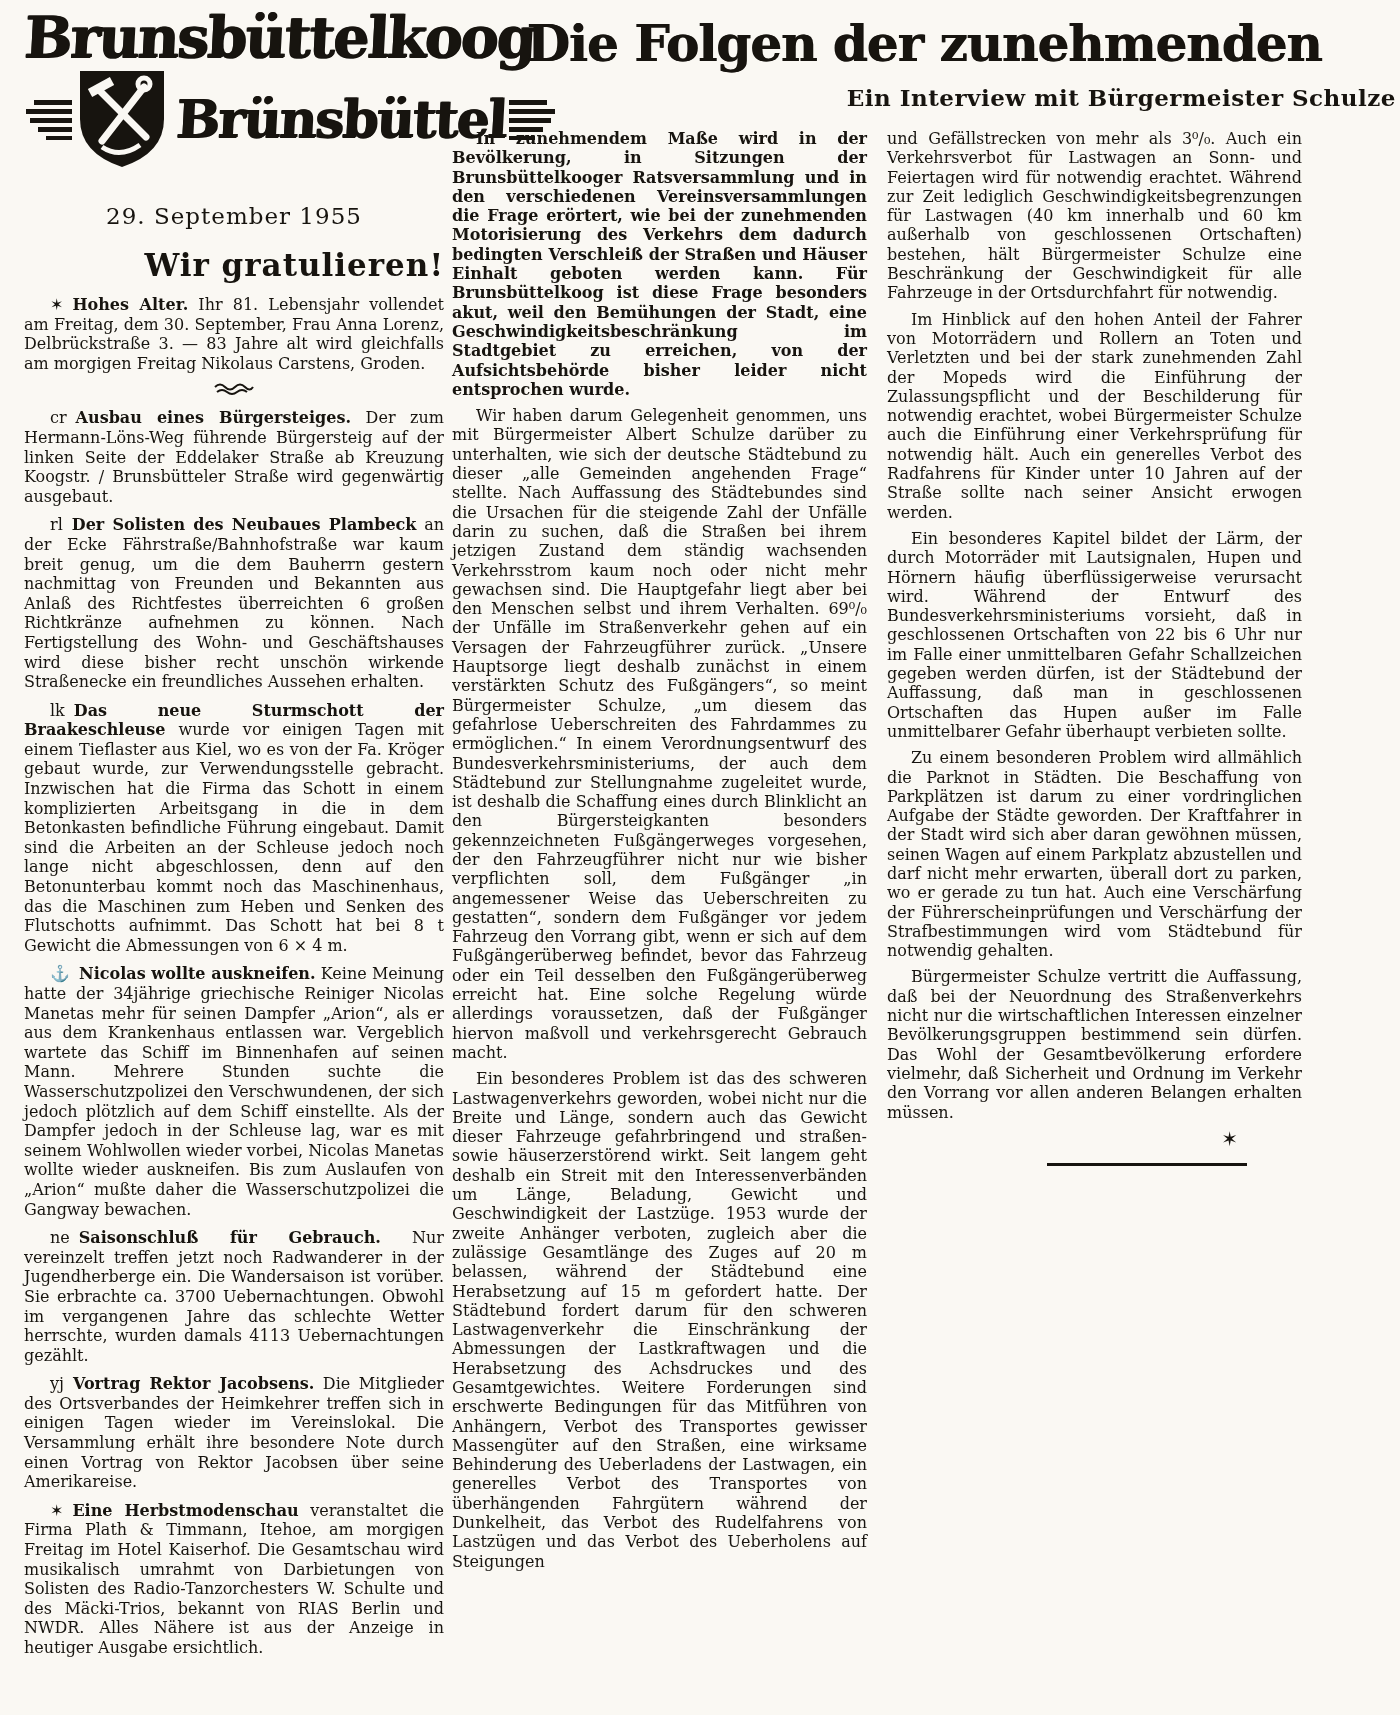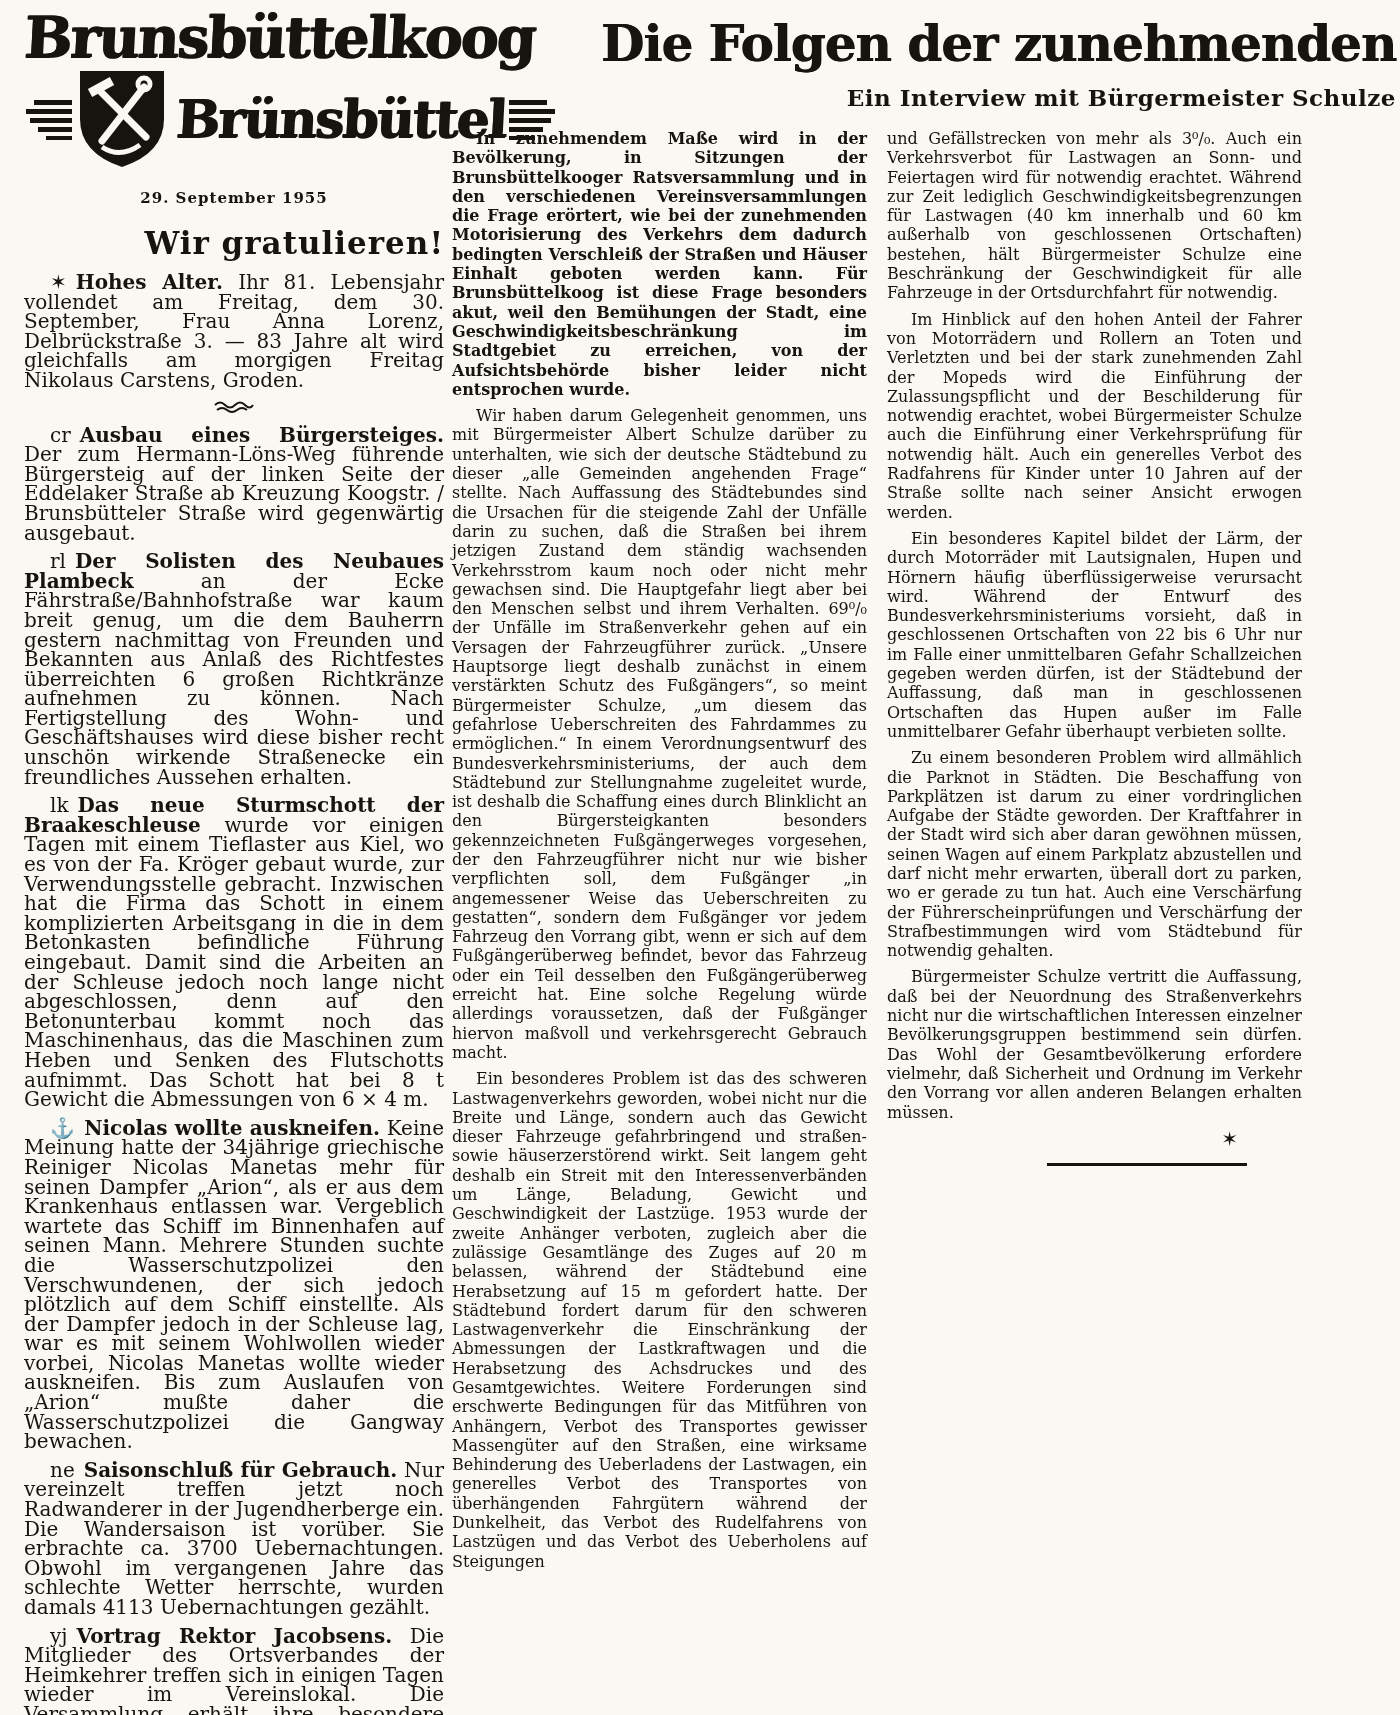--- a/index.html
+++ b/index.html
@@ -21,35 +21,35 @@
     letter-spacing:-2px;
     text-shadow:1.3px 0 0 currentColor, 0 0.6px 0 currentColor;
     transform:skewX(-3deg);
     white-space:nowrap;
   }
   .m1{font-size:57px;line-height:1;}
   .m2row{display:flex;align-items:center;margin-top:2px;}
   .m2{font-size:52px;line-height:1;margin-left:4px;}
   .flourish{flex:0 0 auto;}
   .crest{flex:0 0 auto;margin:0 2px;}
-  .date-line{text-align:center;font-weight:bold;font-size:15px;margin-top:18px;letter-spacing:1px;}
+  .date-line{text-align:center;font-weight:normal;font-size:23px;margin-top:32px;letter-spacing:1px;}
   .congrats{text-align:right;font-weight:bold;font-size:31px;margin:18px 0 12px;letter-spacing:1px;}
 
   .item{
-    font-size:20px;line-height:19.6px;
+    font-size:16px;line-height:19.6px;
     text-align:justify;margin:0 0 9px;text-indent:26px;
   }
   .item .lead{font-weight:bold;}
   .item .prefix{margin-right:9px;}
   .orn{text-align:center;margin:0 0 12px;line-height:10px;}
 
   
   .article{position:absolute;left:452px;top:16px;width:944px;}
   .headline{
-    text-align:right;font-weight:bold;
+    text-align:center;font-weight:bold;
     font-size:50px;line-height:1.12;letter-spacing:-1px;
     text-shadow:0.8px 0 0 currentColor;
   }
   .subtitle{text-align:right;font-weight:bold;font-size:23px;margin-top:12px;letter-spacing:0.5px;}
   .cols{display:flex;gap:20px;margin-top:18px;}
   .col{width:415px;font-size:16px;line-height:19.3px;text-align:justify;}
   .col p{margin:0 0 7px;text-indent:24px;}
   .col p.bold-para{font-weight:bold;}
   .col p.no-indent{text-indent:0;}
   .endstar{text-align:right;padding-right:64px;font-size:20px;line-height:20px;}

